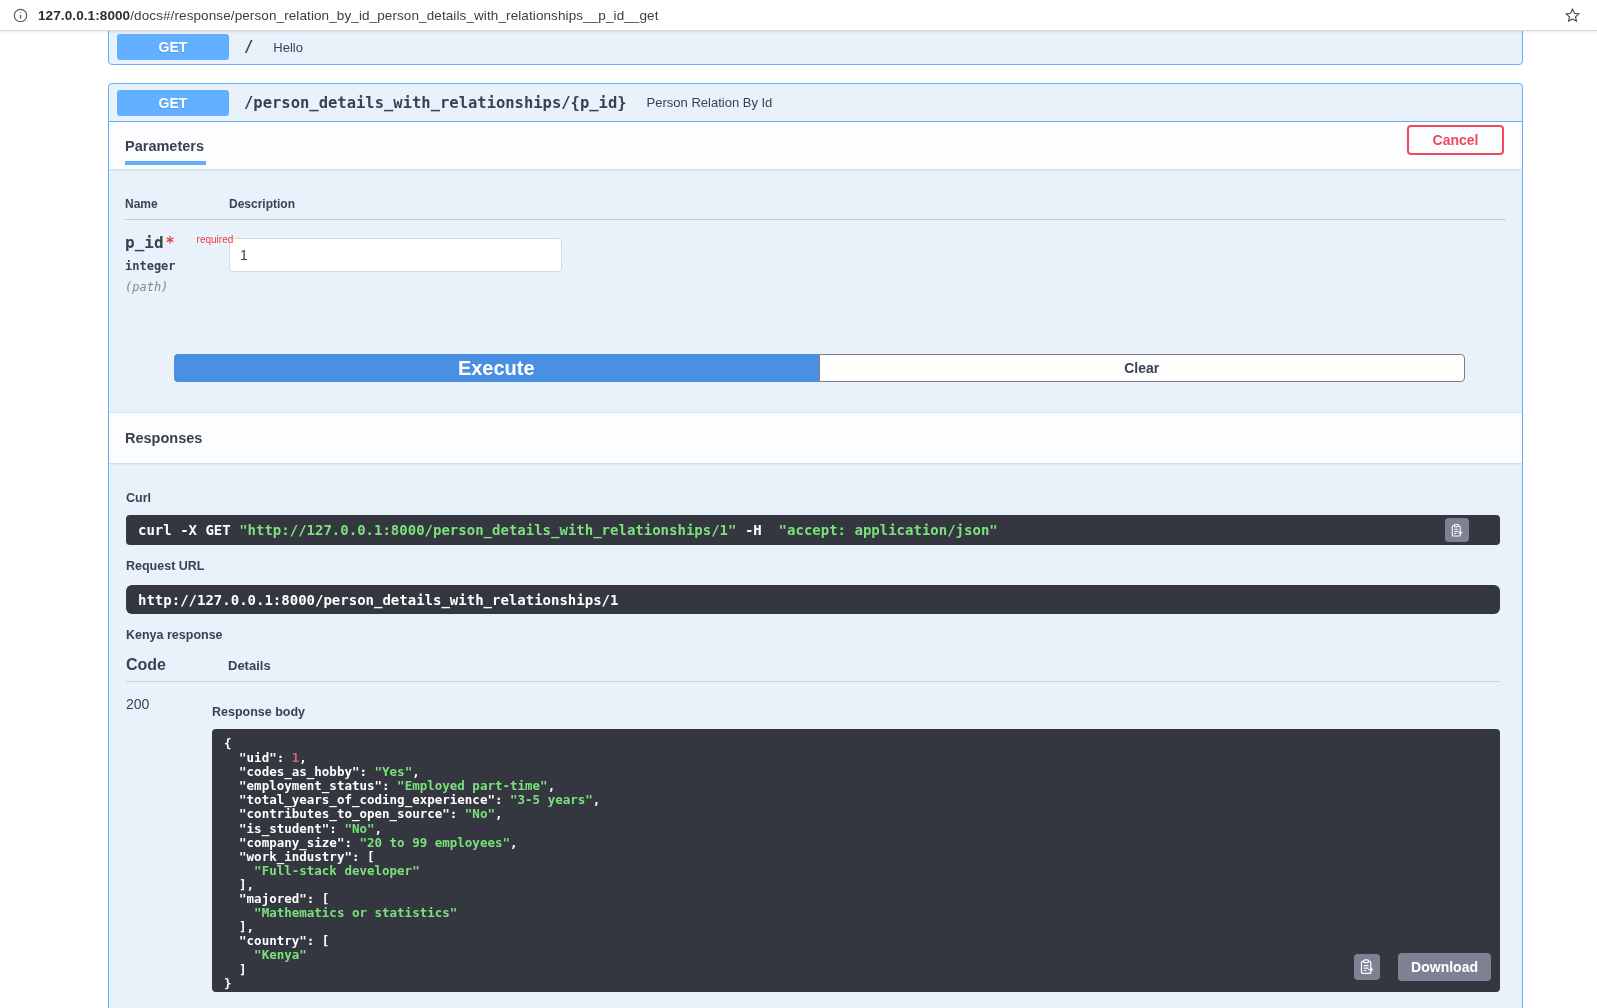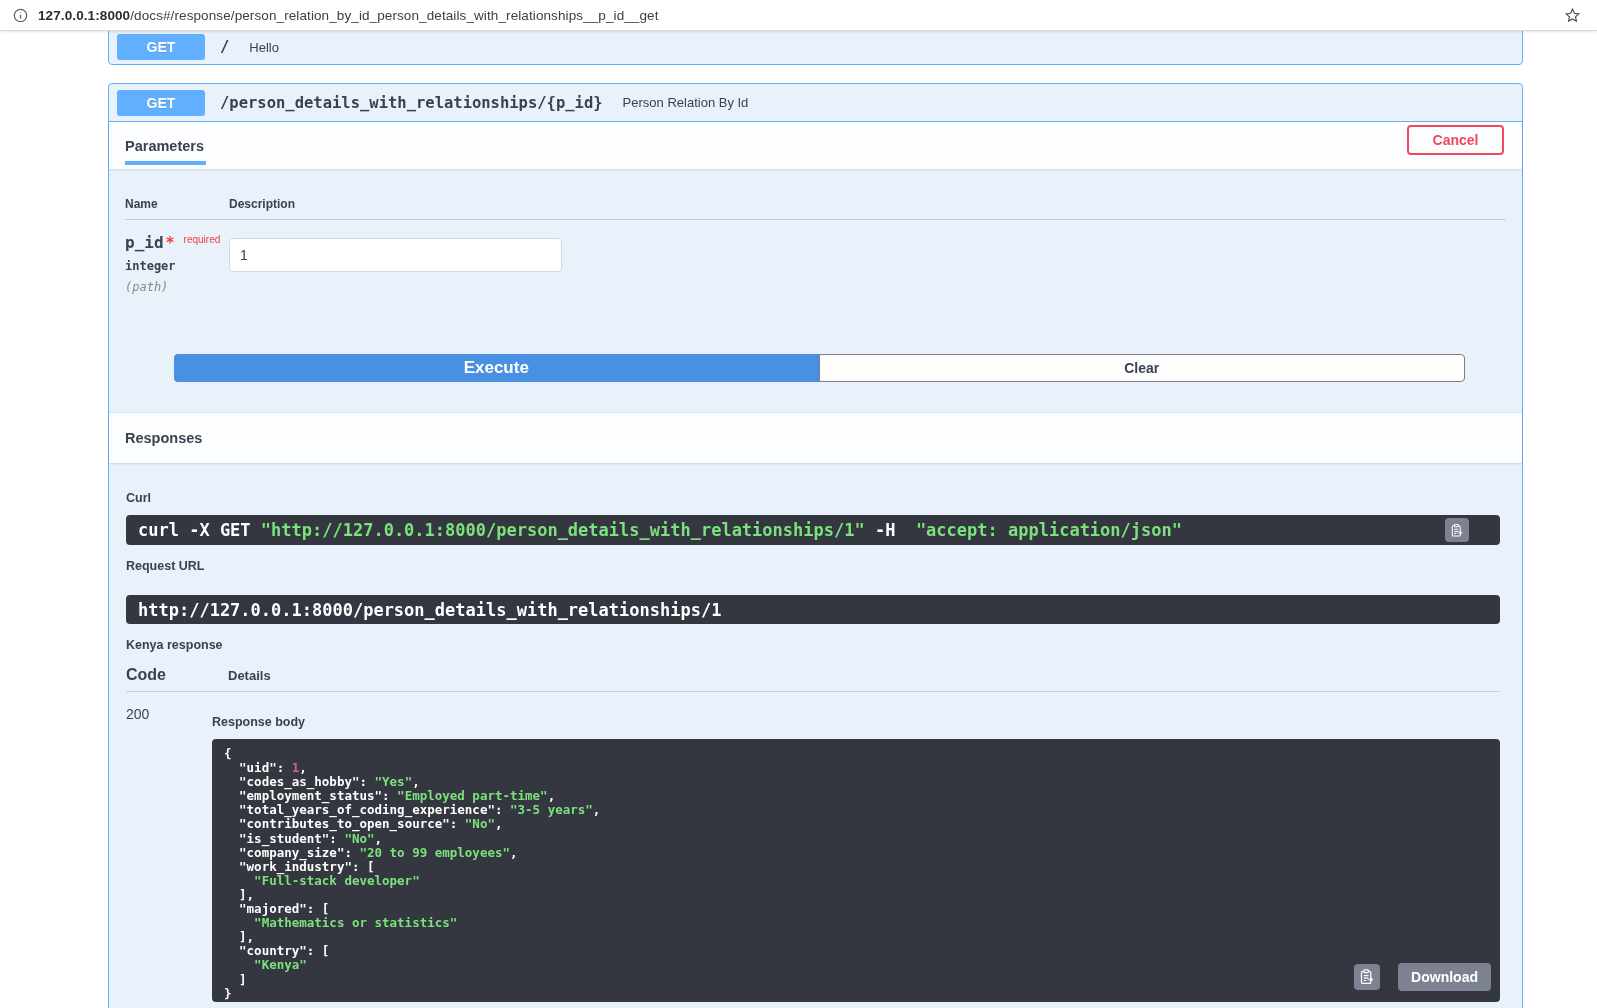--- a/index.html
+++ b/index.html
@@ -31,21 +31,21 @@
     border:1px solid #61affe; border-radius:4px;
     background:#e9f2fb;
   }
   .opblock.cut { margin-top:-6px; height:40px; overflow:hidden; position:relative; z-index:1; }
   .opblock.main { margin-top:18px; border-radius:4px; min-height:1200px; }
 
   .op-summary { display:flex; align-items:center; height:38px; padding:0 10px 0 8px; cursor:pointer; }
   .opblock.main .op-summary { border-bottom:1px solid #61affe; }
   .opblock.cut .op-summary { height:40px; padding-top:2px; }
   .method-badge {
-    width:88px; height:26px; line-height:26px; flex:0 0 auto;
+    width:112px; height:26px; line-height:26px; flex:0 0 auto;
     background:#61affe; color:#fff; border-radius:3px;
     font-size:14px; font-weight:700; text-align:center;
     text-shadow:0 1px 0 rgba(0,0,0,.1);
   }
   .op-path {
     margin-left:15px;
     font-family:"DejaVu Sans Mono", monospace;
     font-size:15.5px; font-weight:700; color:#3b4151;
   }
   .op-desc { margin-left:20px; font-size:13px; color:#3b4151; }
@@ -74,34 +74,34 @@
   .params-head { display:flex; padding-bottom:8px; border-bottom:1px solid rgba(59,65,81,.2); }
   .params-head .c1 { width:104px; font-size:12px; font-weight:700; }
   .params-head .c2 { font-size:12px; font-weight:700; }
   .param-row { display:flex; margin-top:13px; }
   .param-row .c1 { width:104px; }
   .param-name {
     font-family:"DejaVu Sans Mono", monospace;
     font-size:16px; font-weight:700; color:#3b4151;
   }
   .req-star { color:#f03e3e; margin-left:2px; font-size:15px; }
-  .req-label { color:#f03e3e; font-size:10px; position:relative; top:-5px; margin-left:9px; font-weight:400; font-family:"Liberation Sans", sans-serif; }
+  .req-label { color:#f03e3e; font-size:10px; position:relative; top:-5px; margin-left:22px; font-weight:400; font-family:"Liberation Sans", sans-serif; }
   .param-type { margin-top:7px; font-family:"DejaVu Sans Mono", monospace; font-size:12px; font-weight:700; color:#3b4151; }
   .param-in { margin-top:7px; font-family:"DejaVu Sans Mono", monospace; font-size:12px; font-style:italic; color:#888; }
   .param-input {
     margin-top:5px; width:333px; height:34px;
     border:1px solid #d9d9d9; border-radius:4px; background:#fff;
     padding:0 10px; font-size:14px; color:#3b4151;
     font-family:"Liberation Sans", sans-serif;
   }
 
   .execute-wrapper { margin-top:60px; padding:0 57px 0 25px; display:flex; }
   .btn-execute {
     flex:1; height:28px; border:none; border-radius:4px 0 0 4px;
-    background:#4990e2; color:#fff; font-size:17px; font-weight:700;
+    background:#4990e2; color:#fff; font-size:20px; font-weight:700;
     font-family:"Liberation Sans", sans-serif; cursor:pointer;margin-left:40px;
   }
   .btn-clear {
     flex:1; height:28px; border:1px solid #7b7e84; border-radius:0 4px 4px 0;
     background:#fdfdfd; color:#3b4151; font-size:14px; font-weight:700;
     font-family:"Liberation Sans", sans-serif; cursor:pointer;
   }
 
   .responses-header {
     margin-top:31px; height:50px;
@@ -112,26 +112,26 @@
   .responses-header h4 { margin:0 0 0 16px; font-size:14.5px; font-weight:700; color:#3b4151; }
 
   .responses-inner { padding:28px 22px 0 17px; }
   .lbl { font-size:12.5px; font-weight:700; color:#3b4151; }
   .darkbox {
     background:#343640; border-radius:4px; color:#fff;
     font-family:"DejaVu Sans Mono", monospace;
     position:relative;
   }
   .curl-box { margin-top:10px; height:30px; display:flex; align-items:center; padding:0 40px 0 12px; }
-  .curl-box code, .requrl-box code { font-size:17px; font-weight:700; white-space:pre; font-family:"DejaVu Sans Mono", monospace; }
+  .curl-box code, .requrl-box code { font-size:14px; font-weight:700; white-space:pre; font-family:"DejaVu Sans Mono", monospace; }
   .curl-string, .tok-str { color:#7be27b; }
   .tok-num { color:#d36377; }
   .tok-key { color:#fff; }
   .requrl-label { margin-top:14px; }
-  .requrl-box { margin-top:22px; height:29px; display:flex; align-items:center; padding:8px 12px; }
+  .requrl-box { margin-top:12px; height:29px; display:flex; align-items:center; padding:8px 12px;border-radius:6px; }
   .server-label { margin-top:14px; }
 
   .resp-table-head { display:flex; margin-top:14px; padding-bottom:7px; border-bottom:1px solid rgba(59,65,81,.18); align-items:baseline; }
   .resp-table-head .c1 { width:86px; font-size:16px; font-weight:700; }
   .resp-table-head .c2 { font-size:13px; font-weight:700;padding-left:16px; }
   .resp-row { display:flex; padding-top:14px; }
   .resp-row .c1 { width:86px; font-size:14px; color:#3b4151; }
   .resp-row .c2 { flex:1; }
   .h5lbl { margin-top:8px; font-size:12.5px; font-weight:700; color:#3b4151; }
   .body-box { margin-top:10px; height:263px; overflow:hidden; }

